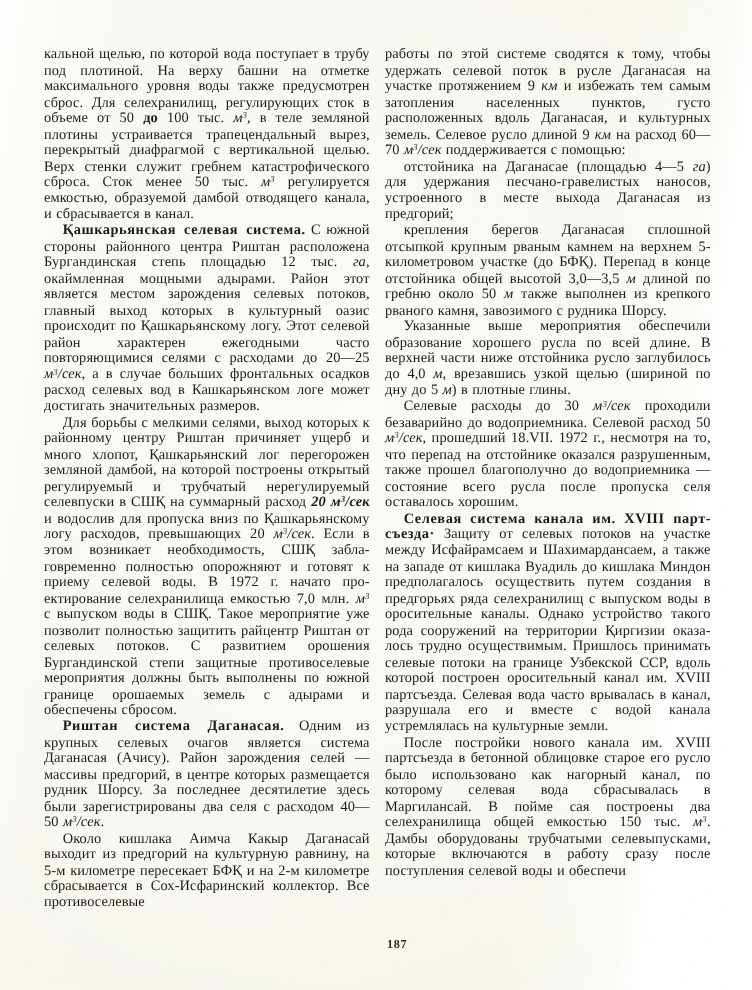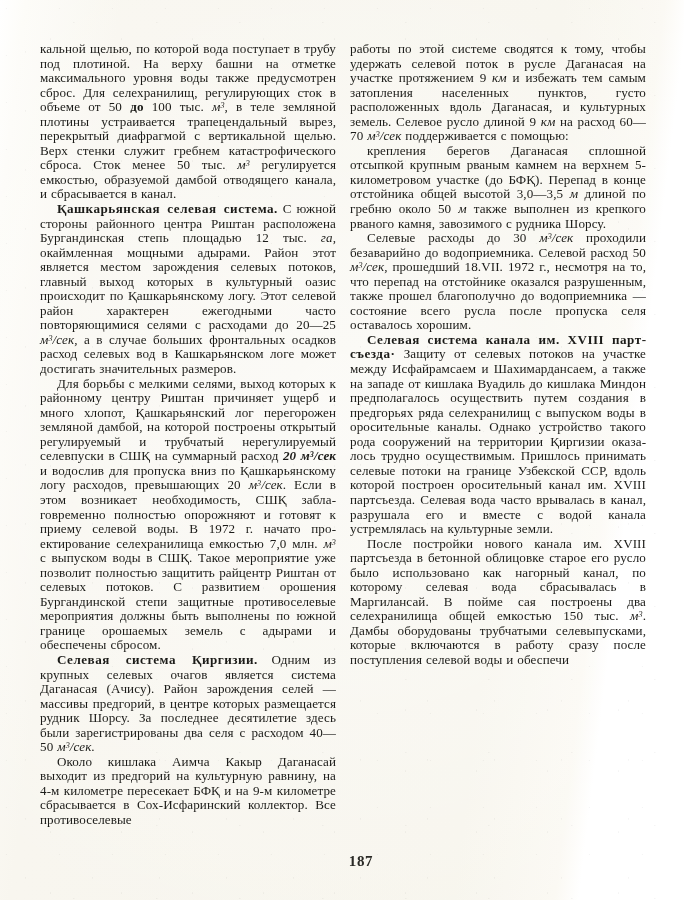--- a/index.html
+++ b/index.html
@@ -68,21 +68,21 @@
     font-size: 0.62em;
     vertical-align: 0.42em;
     line-height: 0;
   }
   .folio {
     position: absolute;
     left: 0;
     right: 0;
     top: 853px;
     text-align: center;
-    font-size: 15px;
+    font-size: 11px;
     font-weight: bold;
     letter-spacing: 0.6px;
     color: #2a2a26;
     padding-left: 38px;
   }
   
   .speckle {
     position: absolute;
     inset: 0;
     pointer-events: none;
@@ -100,26 +100,28 @@
 
 <div class="page">
   <div class="paper-tone"></div>
 
   <div class="content">
     <div class="columns">
       <div class="col" id="col-left">
           <p class="para no-indent">кальной щелью, по которой  вода поступает в трубу под  плотиной.  На верху башни на отметке максимального  уровня воды также предусмотрен сброс. Для селехранилищ, ре­гулирующих  сток  в объеме  от 50 <b>до</b> 100 тыс. <i class="unit">м<sup>3</sup></i>, в теле земляной плотины устраива­ется  трапецендальный  вырез,  перекрытый диафрагмой  с вертикальной  щелью.  Верх стенки служит  гребнем  катастрофического сброса. Сток менее 50 тыс. <i class="unit">м<sup>3</sup></i> регулируется емкостью,  образуемой  дамбой отводящего канала, и сбрасывается в канал.</p>
           <p class="para"><b class="run-in">Қашкарьянская  селевая система.</b> С  юж­ной стороны районного  центра Риштан рас­положена  Бургандинская  степь площадью 12 тыс. <i class="unit">га</i>, окаймленная мощными адырами. Район этот является местом зарождения се­левых  потоков,  главный выход которых  в культурный оазис  происходит по Қашкарь­янскому логу. Этот селевой район  характе­рен ежегодными  часто повторяющимися се­лями с расходами до 20—25 <i class="unit">м<sup>3</sup>/сек</i>, а в слу­чае больших  фронтальных  осадков расход селевых  вод в  Кашкарьянском логе  может достигать значительных размеров.</p>
           <p class="para">Для борьбы с мелкими селями, выход ко­торых к районному центру Риштан причиня­ет ущерб и много  хлопот,  Қашкарьянский лог перегорожен земляной дамбой, на которой построены открытый регулируемый и трубча­тый нерегулируемый селевпуски в СШҚ на суммарный расход <i class="unit" style="font-weight: bold;">20 м<sup>3</sup>/сек</i> и водослив для пропуска вниз по  Қашкарьянскому  логу расходов,  превышающих 20 <i class="unit">м<sup>3</sup>/сек</i>.  Если в этом возникает необходимость, СШҚ забла­говременно полностью  опорожняют и готовят к приему селевой воды. В 1972 г. начато про­ектирование селехранилища емкостью 7,0 млн. <i class="unit">м<sup>3</sup></i> с выпуском воды в СШҚ. Такое мероприя­тие уже позволит полностью защитить рай­центр Риштан  от селевых потоков. С разви­тием орошения Бургандинской степи защит­ные  противоселевые  мероприятия  долж­ны быть выполнены  по южной границе оро­шаемых  земель  с адырами  и  обеспечены сбросом.</p>
-          <p class="para"><b class="run-in">Селевая  система Қиргизии.</b>  Одним из крупных селевых  очагов  является система Даганасая (Ачису).  Район зарождения се­лей — массивы предгорий, в центре которых размещается  рудник  Шорсу. За последнее десятилетие  здесь  были зарегистрированы два селя с расходом 40—50 <i class="unit">м<sup>3</sup>/сек</i>.</p>
-          <p class="para">Около  кишлака  Аимча Какыр Дагана­сай  выходит  из предгорий  на  культурную равнину, на 4-м километре пересекает БФҚ и на 9-м километре сбрасывается в Сох-Ис­фаринский  коллектор.  Все противоселевые</p>
+          <p class="para"><b class="run-in">Риштан  система Даганасая.</b>  Одним из крупных селевых  очагов  является система Даганасая (Ачису).  Район зарождения се­лей — массивы предгорий, в центре которых размещается  рудник  Шорсу. За последнее десятилетие  здесь  были зарегистрированы два селя с расходом 40—50 <i class="unit">м<sup>3</sup>/сек</i>.</p>
+          <p class="para">Около  кишлака  Аимча Какыр Дагана­сай  выходит  из предгорий  на  культурную равнину, на 5-м километре пересекает БФҚ и на 2-м километре сбрасывается в Сох-Ис­фаринский  коллектор.  Все противоселевые</p>
         </div>
       <div class="col" id="col-right">
           <p class="para no-indent">работы по  этой системе сводятся  к  тому, чтобы удержать  селевой поток в русле Да­ганасая на участке протяжением 9 <i class="unit">км</i> и из­бежать тем  самым затопления  населенных пунктов, густо расположенных вдоль Дагана­сая, и культурных  земель.  Селевое  русло длиной 9 <i class="unit">км</i> на расход 60—70 <i class="unit">м<sup>3</sup>/сек</i> поддер­живается с помощью:</p>
+          <p class="para">отстойника на Даганасае (площадью 4—5 <i class="unit">га</i>) для  удержания  песчано-гравелистых наносов,  устроенного в месте выхода Дага­насая из предгорий;</p>
           <p class="para">крепления  берегов Даганасая сплошной отсыпкой  крупным рваным камнем на верх­нем 5-километровом участке (до БФҚ). Пе­репад  в конце  отстойника  общей высотой 3,0—3,5 <i class="unit">м</i> длиной по гребню около 50 <i class="unit">м</i> так­же выполнен из крепкого рваного камня, за­возимого с рудника Шорсу.</p>
+          <p class="para">Указанные выше мероприятия обеспечили образование  хорошего русла по всей длине. В верхней части ниже отстойника русло за­глубилось  до  4,0  <i class="unit">м</i>,  врезавшись  узкой щелью  (шириной по дну до 5 <i class="unit">м</i>) в плотные глины.</p>
           <p class="para">Селевые расходы до 30 <i class="unit">м<sup>3</sup>/сек</i> проходили безаварийно до водоприемника. Селевой рас­ход 50 <i class="unit">м<sup>3</sup>/сек</i>, прошедший 18.VII. 1972 г., не­смотря на то, что перепад на отстойнике ока­зался разрушенным, также прошел благопо­лучно  до водоприемника — состояние  все­го русла после пропуска  селя  оставалось хорошим.</p>
           <p class="para"><b class="run-in">Селевая  система канала им. XVIII парт­съезда·</b> Защиту от селевых потоков на участ­ке между Исфайрамсаем  и Шахимарданса­ем, а также на западе  от кишлака Вуадиль до кишлака Миндон предполагалось осуще­ствить  путем создания  в предгорьях ряда селехранилищ с выпуском воды в ороситель­ные каналы. Однако устройство такого рода сооружений на территории  Қиргизии оказа­лось трудно  осуществимым. Пришлось при­нимать  селевые  потоки на границе Узбек­ской ССР,  вдоль  которой построен ороси­тельный  канал им. XVIII партсъезда. Селе­вая вода часто врывалась в канал, разруша­ла его и вместе с водой канала устремлялась на культурные земли.</p>
           <p class="para">После постройки нового канала им. XVIII партсъезда в бетонной облицовке старое его русло было использовано как нагорный ка­нал, по которому селевая вода сбрасывалась в Маргилансай. В пойме сая построены два селехранилища общей емкостью 150 тыс. <i class="unit">м<sup>3</sup></i>. Дамбы оборудованы трубчатыми селевыпус­ками, которые  включаются  в работу сразу после поступления селевой воды и обеспечи­</p>
         </div>
     </div>
   </div>
 
   <div class="folio">187</div>
   <div class="speckle"></div>
 </div>

